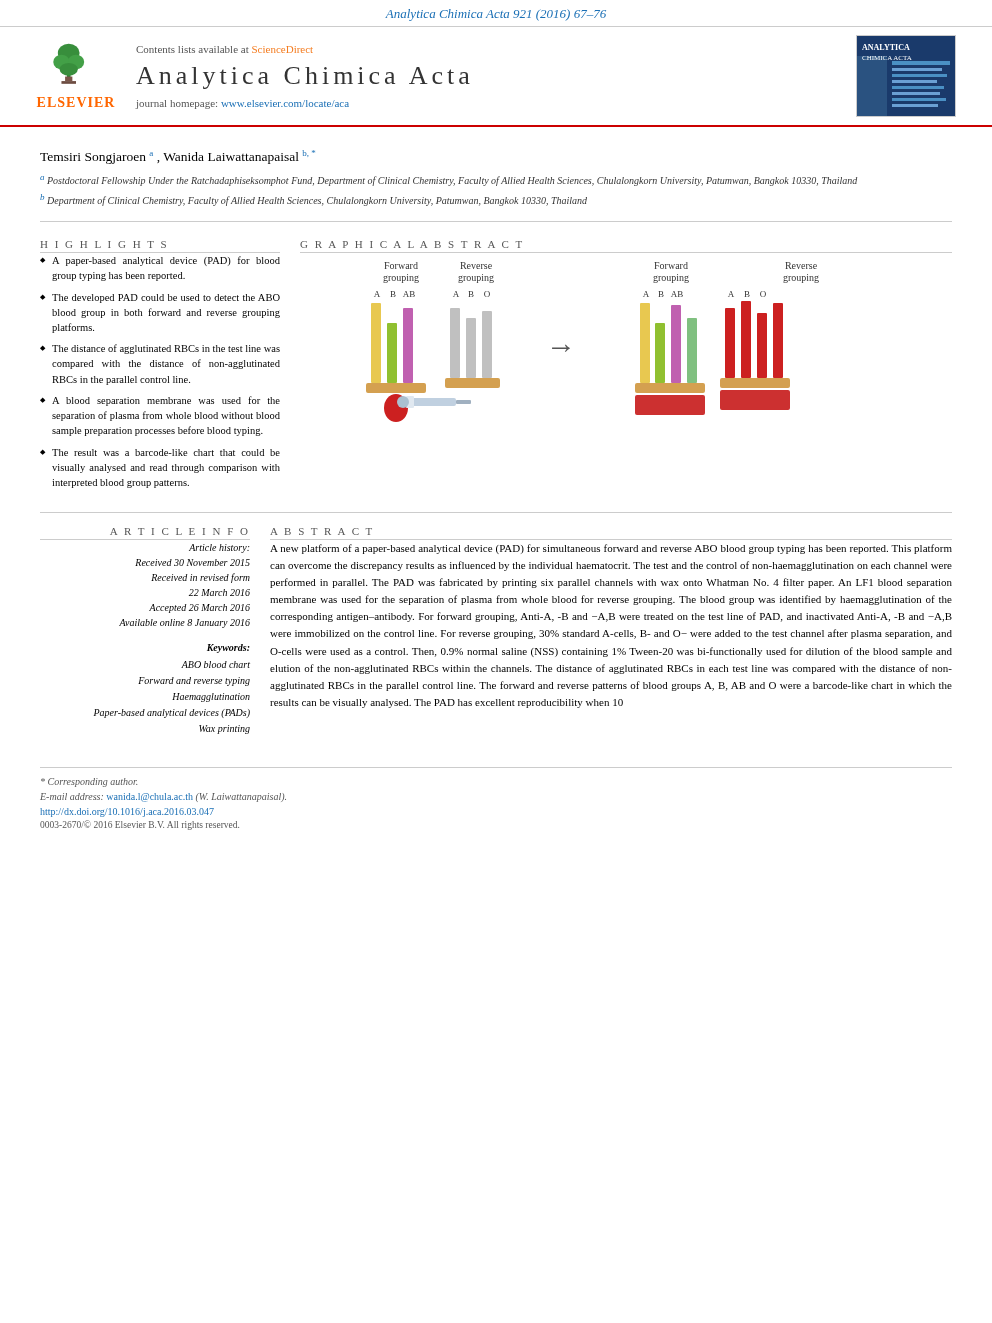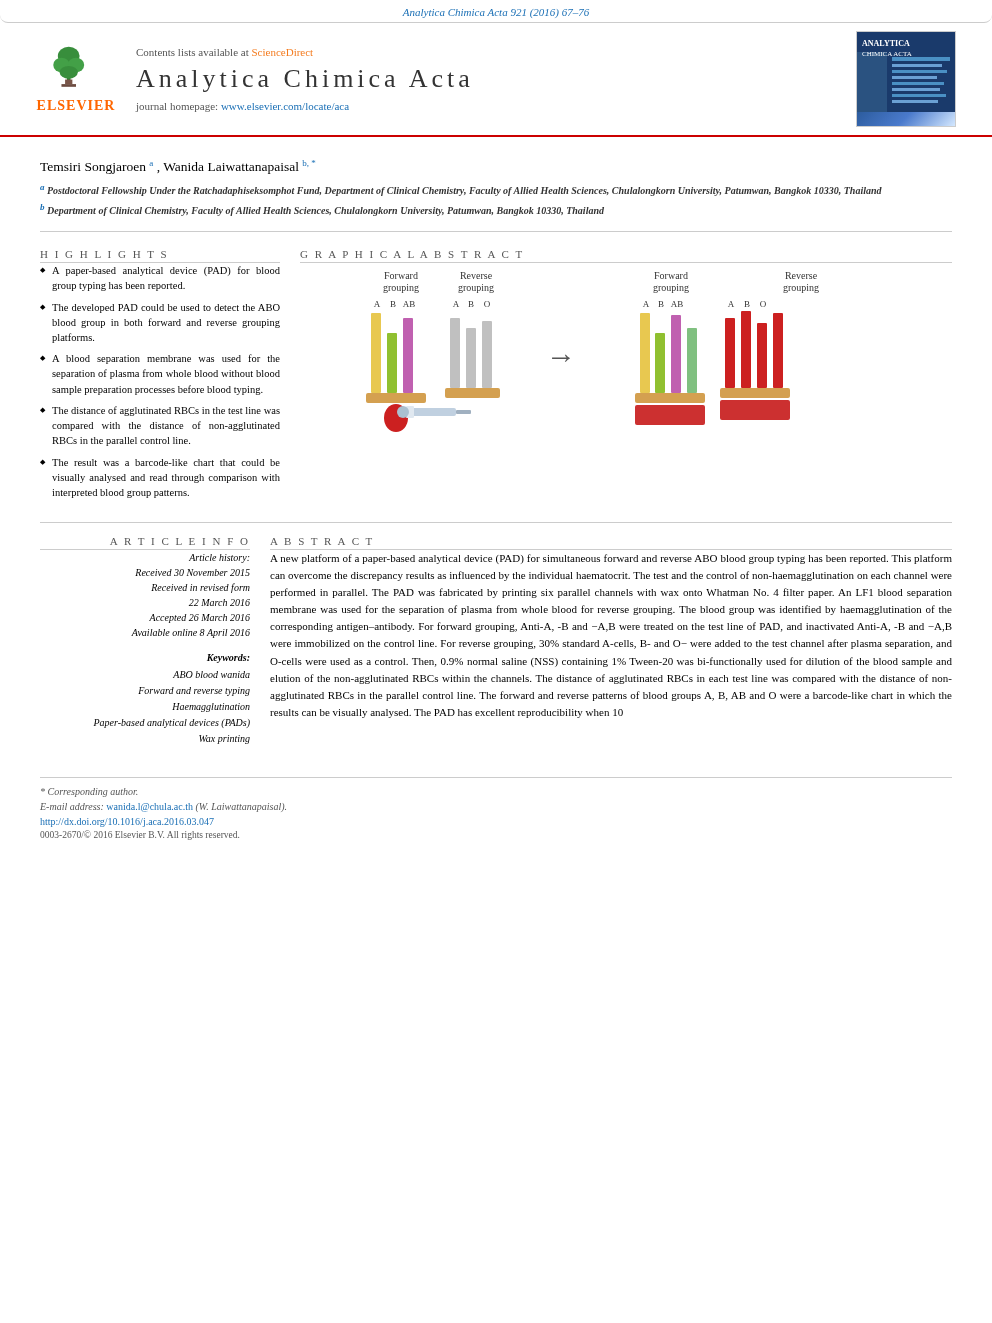--- a/index.html
+++ b/index.html
@@ -9,25 +9,24 @@
       background: #fff;
       font-family: 'Times New Roman', Times, serif;
       color: #000;
       font-size: 13px;
     }
 
     
     .top-bar {
       text-align: center;
       padding: 6px 0 4px;
-      font-size: 11px;
+      font-size: 13px;
       color: #1a6fb5;
       font-style: italic;
       border-bottom: 1px solid #ccc;
-      border-radius: 8px;
     }
 
     
     .journal-header {
       display: flex;
       align-items: center;
       padding: 8px 16px;
       border-bottom: 2px solid #c00;
     }
     .journal-header-left {
@@ -76,21 +75,21 @@
       font-size: 11px;
       color: #555;
       margin-top: 4px;
     }
     .homepage-link {
       color: #1a6fb5;
       text-decoration: none;
     }
     .cover-image {
       width: 100px;
-      height: 96px;
+      height: 82px;
       background: linear-gradient(135deg, #1a3a6b 0%, #2a5a9b 40%, #4a7acc 70%, #d4e8ff 100%);
       border: 1px solid #ccc;
       position: relative;
       overflow: hidden;
     }
 
     
     .article-content {
       padding: 20px 40px;
     }
@@ -128,21 +127,20 @@
       font-size: 9px;
       vertical-align: super;
       color: #1a6fb5;
     }
 
     
     .affiliations {
       margin-bottom: 16px;
       padding-bottom: 10px;
       border-bottom: 1px solid #ccc;
-      font-weight: bold;
     }
     .affiliation-item {
       font-size: 10px;
       font-style: italic;
       color: #333;
       line-height: 1.4;
       margin-bottom: 3px;
     }
 
     
@@ -346,22 +344,22 @@
       <sup class="affil-sup">b</sup> <span>Department of Clinical Chemistry, Faculty of Allied Health Sciences, Chulalongkorn University, Patumwan, Bangkok 10330, Thailand</span>
     </div>
   </div>
 
   <div class="two-col">
     <div class="left-col">
       <div class="section-header">H I G H L I G H T S</div>
       <ul class="highlights-list">
         <li>A paper-based analytical device (PAD) for blood group typing has been reported.</li>
         <li>The developed PAD could be used to detect the ABO blood group in both forward and reverse grouping platforms.</li>
+        <li>The distance of agglutinated RBCs in the test line was compared with the distance of non-agglutinated RBCs in the parallel control line.</li>
         <li>A blood separation membrane was used for the separation of plasma from whole blood without blood sample preparation processes before blood typing.</li>
-        <li>The distance of agglutinated RBCs in the test line was compared with the distance of non-agglutinated RBCs in the parallel control line.</li>
         <li>The result was a barcode-like chart that could be visually analysed and read through comparison with interpreted blood group patterns.</li>
       </ul>
     </div>
     <div class="right-col">
       <div class="section-header">G R A P H I C A L   A B S T R A C T</div>
       
       <svg width="100%" height="220" viewBox="0 0 530 220">
 
         <text x="40" y="16" text-anchor="middle" font-size="10" fill="#333">Forward</text>
         <text x="40" y="28" text-anchor="middle" font-size="10" fill="#333">grouping</text>
@@ -430,26 +428,26 @@
 
   <div class="article-info-abstract">
     <div class="article-info-col">
       <div class="section-header">A R T I C L E   I N F O</div>
       <div class="article-history">
         <div class="history-label">Article history:</div>
         <div class="history-date">Received 30 November 2015</div>
         <div class="history-date">Received in revised form</div>
         <div class="history-date">22 March 2016</div>
         <div class="history-date">Accepted 26 March 2016</div>
-        <div class="history-date">Available online 8 April 2016</div>
+        <div class="history-date">Available online 8 January 2016</div>
       </div>
       <div class="keywords-section">
         <div class="keywords-label">Keywords:</div>
         <div class="keywords-list">
-          <div>ABO blood wanida</div>
+          <div>ABO blood chart</div>
           <div>Forward and reverse typing</div>
           <div>Haemagglutination</div>
           <div>Paper-based analytical devices (PADs)</div>
           <div>Wax printing</div>
         </div>
       </div>
     </div>
     <div class="abstract-col">
       <div class="section-header">A B S T R A C T</div>
       <p class="abstract-text">A new platform of a paper-based analytical device (PAD) for simultaneous forward and reverse ABO blood group typing has been reported. This platform can overcome the discrepancy results as influenced by the individual haematocrit. The test and the control of non-haemagglutination on each channel were performed in parallel. The PAD was fabricated by printing six parallel channels with wax onto Whatman No. 4 filter paper. An LF1 blood separation membrane was used for the separation of plasma from whole blood for reverse grouping. The blood group was identified by haemagglutination of the corresponding antigen–antibody. For forward grouping, Anti-A, -B and −A,B were treated on the test line of PAD, and inactivated Anti-A, -B and −A,B were immobilized on the control line. For reverse grouping, 30% standard A-cells, B- and O− were added to the test channel after plasma separation, and O-cells were used as a control. Then, 0.9% normal saline (NSS) containing 1% Tween-20 was bi-functionally used for dilution of the blood sample and elution of the non-agglutinated RBCs within the channels. The distance of agglutinated RBCs in each test line was compared with the distance of non-agglutinated RBCs in the parallel control line. The forward and reverse patterns of blood groups A, B, AB and O were a barcode-like chart in which the results can be visually analysed. The PAD has excellent reproducibility when 10</p>

